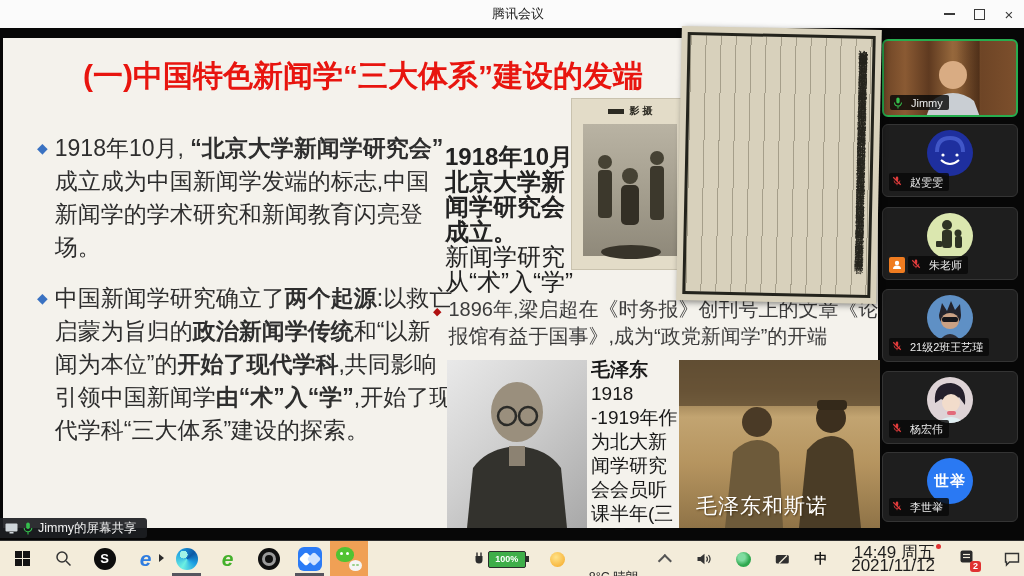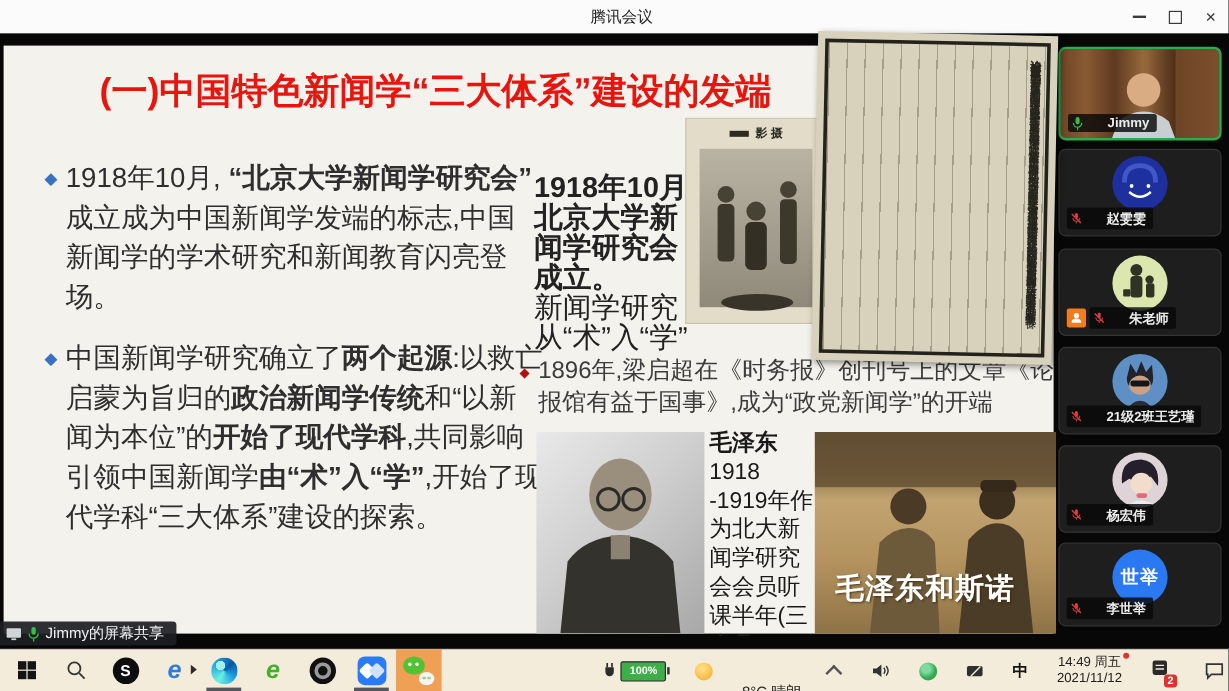--- a/index.html
+++ b/index.html
@@ -65,21 +65,21 @@
   
   .portrait{position:absolute;left:444px;top:322px;width:140px;height:168px;
             background:linear-gradient(135deg,#e9e9e9 0%,#cfcfcf 45%,#a8a8a8 100%);overflow:hidden;z-index:2;}
   
   .maonote{position:absolute;left:588px;top:320px;width:92px;height:172px;overflow:hidden;
            font-size:19px;line-height:24px;color:#191919;}
   .maonote .nm{display:block;}
   
   .sepia{position:absolute;left:676px;top:322px;width:201px;height:168px;overflow:hidden;
          background:linear-gradient(180deg,#6e5a3c 0%,#8a6f47 18%,#c3a univers70 30%,#c2a471 38%,#ab8c5c 70%,#8f7347 100%);}
-  .sepia-cap{position:absolute;left:17px;bottom:22px;color:#fff;font-weight:700;font-size:24px;
+  .sepia-cap{position:absolute;left:17px;bottom:8px;color:#fff;font-weight:400;font-size:21px;
              text-shadow:1px 1px 2px rgba(60,40,10,.8);letter-spacing:1px;}
 
   
   .banner{position:absolute;left:0;top:490px;height:20px;display:flex;align-items:center;gap:5px;
           background:rgba(28,30,34,.92);padding:0 10px 0 5px;border-radius:0 3px 3px 0;z-index:5;}
   .banner span{color:#f2f2f2;font-size:12.5px;white-space:nowrap;}
 
   
   .tile{position:absolute;left:882px;width:136px;background:#1e1e1e;border:1px solid #343434;
         border-radius:6px;box-sizing:border-box;overflow:hidden;}
@@ -88,22 +88,22 @@
       linear-gradient(90deg,#6e4526 0%,#8a5a33 16%,#5f3a20 34%,#96683c 52%,#6e4526 74%,#7c4f2c 100%);
       border:2px solid #27ae4f;}
   .avatar{position:absolute;left:50%;top:5px;transform:translateX(-50%);width:46px;height:46px;border-radius:50%;
           display:flex;align-items:center;justify-content:center;overflow:hidden;}
   .av-blue{background:#1e2f9e;}
   .av-family{background:#dbe7af;}
   .av-sun{background:#5f90c5;}
   .av-anime{background:#ded3d6;}
   .av-init{background:#2a79f3;color:#fff;font-size:15px;font-weight:700;letter-spacing:1px;}
   .pillrow{position:absolute;left:6px;bottom:5px;display:flex;align-items:center;gap:3px;z-index:3;}
-  .pill{display:flex;align-items:center;gap:20px;background:rgba(8,8,8,.82);border-radius:2px;
-        padding:1.5px 6px 1.5px 3px;color:#ececec;font-size:11px;white-space:nowrap;max-width:118px;overflow:hidden;font-weight:bold;}
+  .pill{display:flex;gap:8px;background:rgba(8,8,8,.82);border-radius:2px;
+        padding:1.5px 6px 1.5px 3px;color:#ececec;font-size:11px;white-space:nowrap;max-width:118px;overflow:hidden;}
   .pbadge{width:16px;height:16px;background:#f07c20;border-radius:2px;display:flex;align-items:center;justify-content:center;}
 
   
   .taskbar{position:absolute;left:0;top:540px;width:1024px;height:36px;background:#f3ecda;border-top:1px solid #2e2e2e;box-sizing:border-box;}
   .cells{position:absolute;left:2px;top:0;height:36px;display:flex;}
   .cell{width:41px;height:35px;display:flex;align-items:center;justify-content:center;position:relative;}
   .cell.open::after{content:"";position:absolute;left:6px;right:6px;bottom:0;height:3px;background:#55555e;}
   .cell-wechat{width:38px;background:#f0a055;}
   .cell-wechat::after{content:"";position:absolute;left:0;right:0;bottom:0;height:3px;background:#c8full7f35;}
   .win-g{display:grid;grid-template-columns:7px 7px;grid-template-rows:7px 7px;gap:1.5px;}
@@ -135,21 +135,21 @@
   .tray{position:absolute;right:3px;top:0;height:36px;display:flex;align-items:center;gap:24px;color:#222;}
   .batt{display:flex;align-items:center;gap:3px;}
   .batt-body{position:relative;width:36px;height:15px;border:1.5px solid #2c2c2c;background:#3fae49;border-radius:2px;
              display:flex;align-items:center;justify-content:center;color:#fff;font-size:9px;font-weight:700;}
   .batt-body::after{content:"";position:absolute;right:-4px;top:4px;width:2.5px;height:6px;background:#2c2c2c;}
   .sun{width:15px;height:15px;border-radius:50%;background:radial-gradient(circle at 40% 35%,#ffe38a,#f5a623);}
   .wtxt{font-size:12.5px;color:#2a2a2a;white-space:nowrap;margin-top:37px;}
   .chev{width:8px;height:8px;border-top:2px solid #555;border-left:2px solid #555;transform:rotate(45deg) translateY(3px);}
   .gdot{width:15px;height:15px;border-radius:50%;background:radial-gradient(circle at 38% 35%,#7fdca0 0 25%,#2fa84f 60%);}
   .ime{font-size:13px;font-weight:700;color:#141414;}
-  .clock{position:relative;text-align:center;font-size:11px;line-height:13px;color:#1e1e1e;white-space:nowrap;}
+  .clock{position:relative;text-align:right;font-size:17px;line-height:13px;color:#1e1e1e;white-space:nowrap;}
   .clock .rdot{position:absolute;right:-6px;top:-2px;width:5px;height:5px;border-radius:50%;background:#e03131;}
   .notif{position:relative;}
   .nbadge{position:absolute;right:-6px;bottom:-3px;background:#e03131;color:#fff;font-size:9px;font-weight:700;
           border-radius:3px;padding:0 3px;line-height:11px;}
 </style>
 </head>
 <body>
 
 <div class="stage">
 

